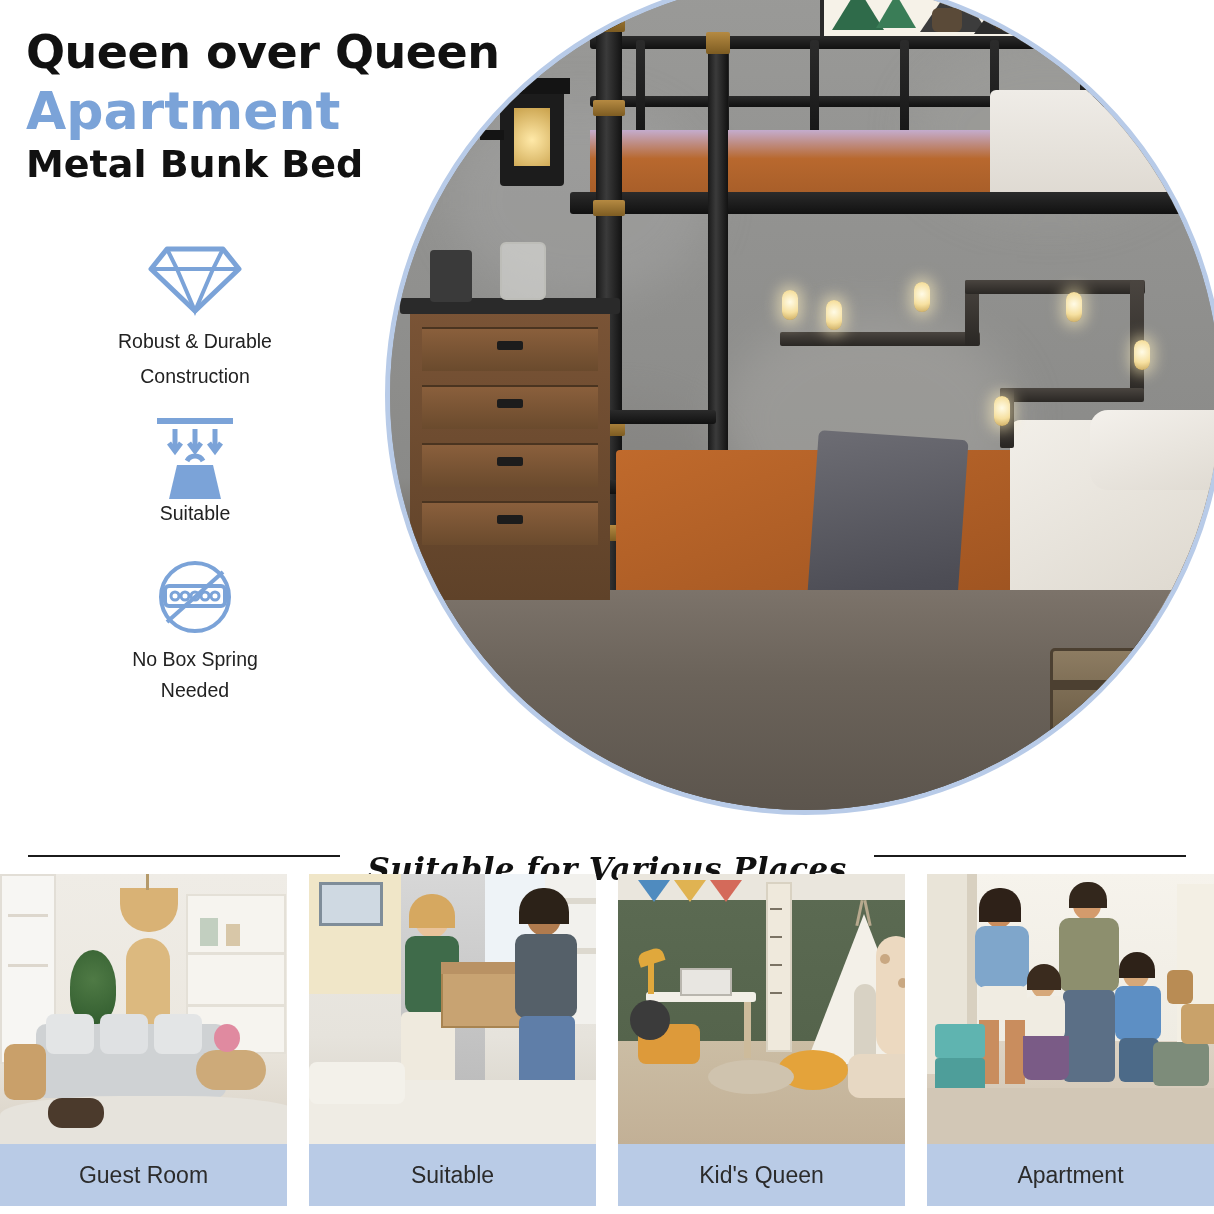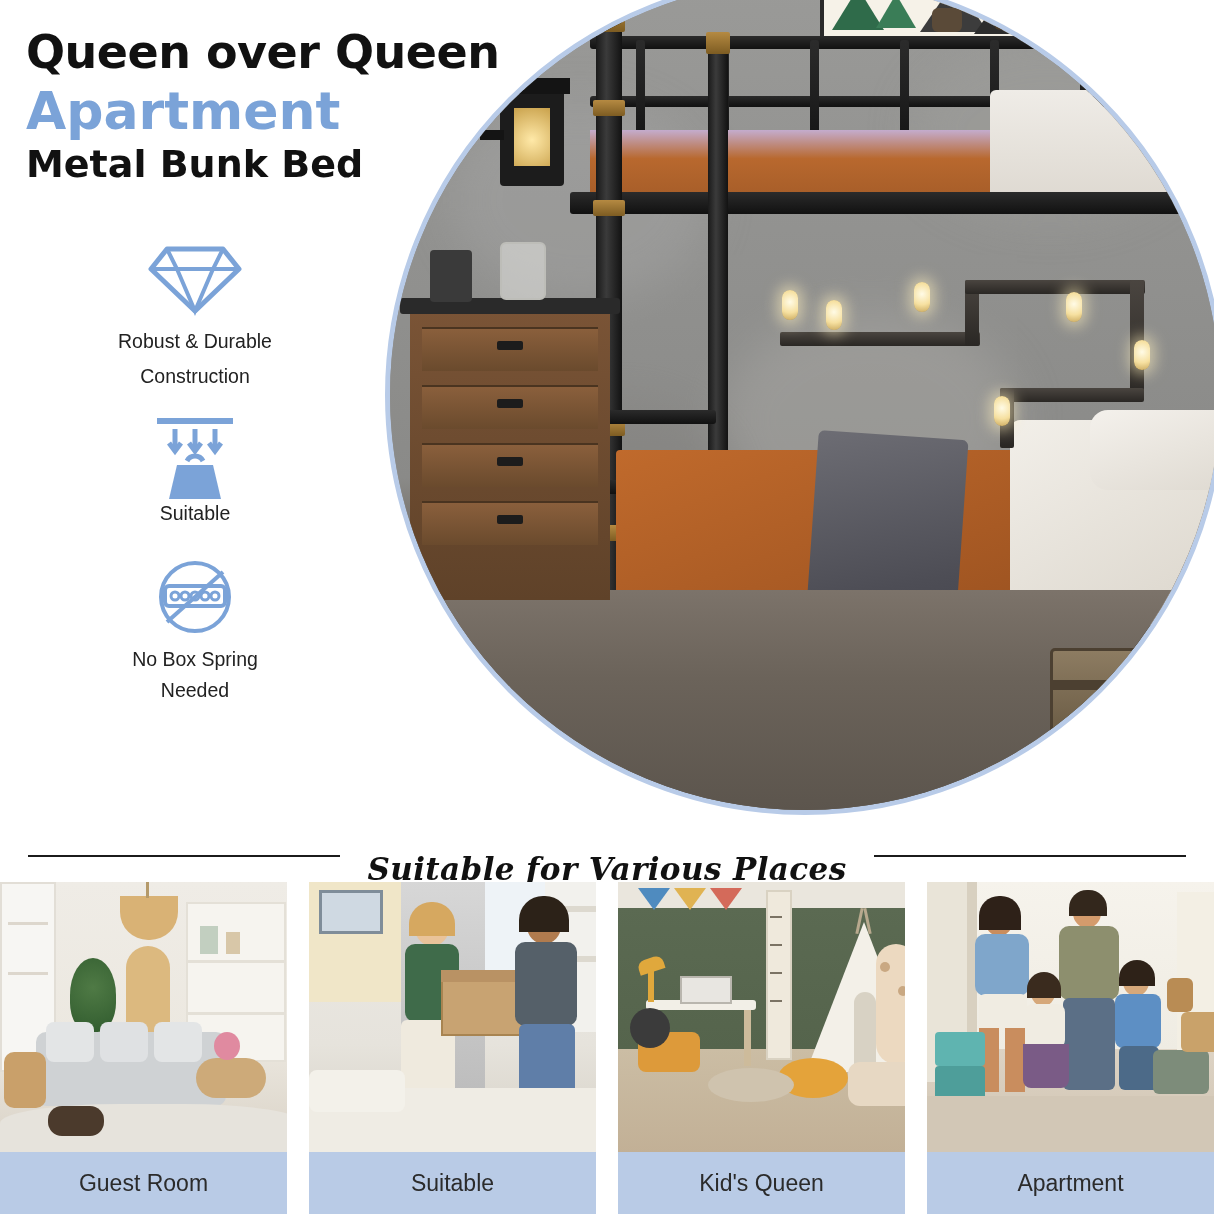--- a/index.html
+++ b/index.html
@@ -193,21 +193,21 @@
     font-size: 31px;
     color: #111;
     white-space: nowrap;
     letter-spacing: .4px;
     margin-top: 24px;
   }
 
   
   .panels {
     position: absolute;
-    left: 0; bottom: 0;
+    left: 0; bottom: 8px;
     width: 1214px; height: 332px;
     display: flex;
     gap: 22px;
   }
   .panel {
     position: relative;
     flex: 1;
     overflow: hidden;
     background: #ddd;
   }

